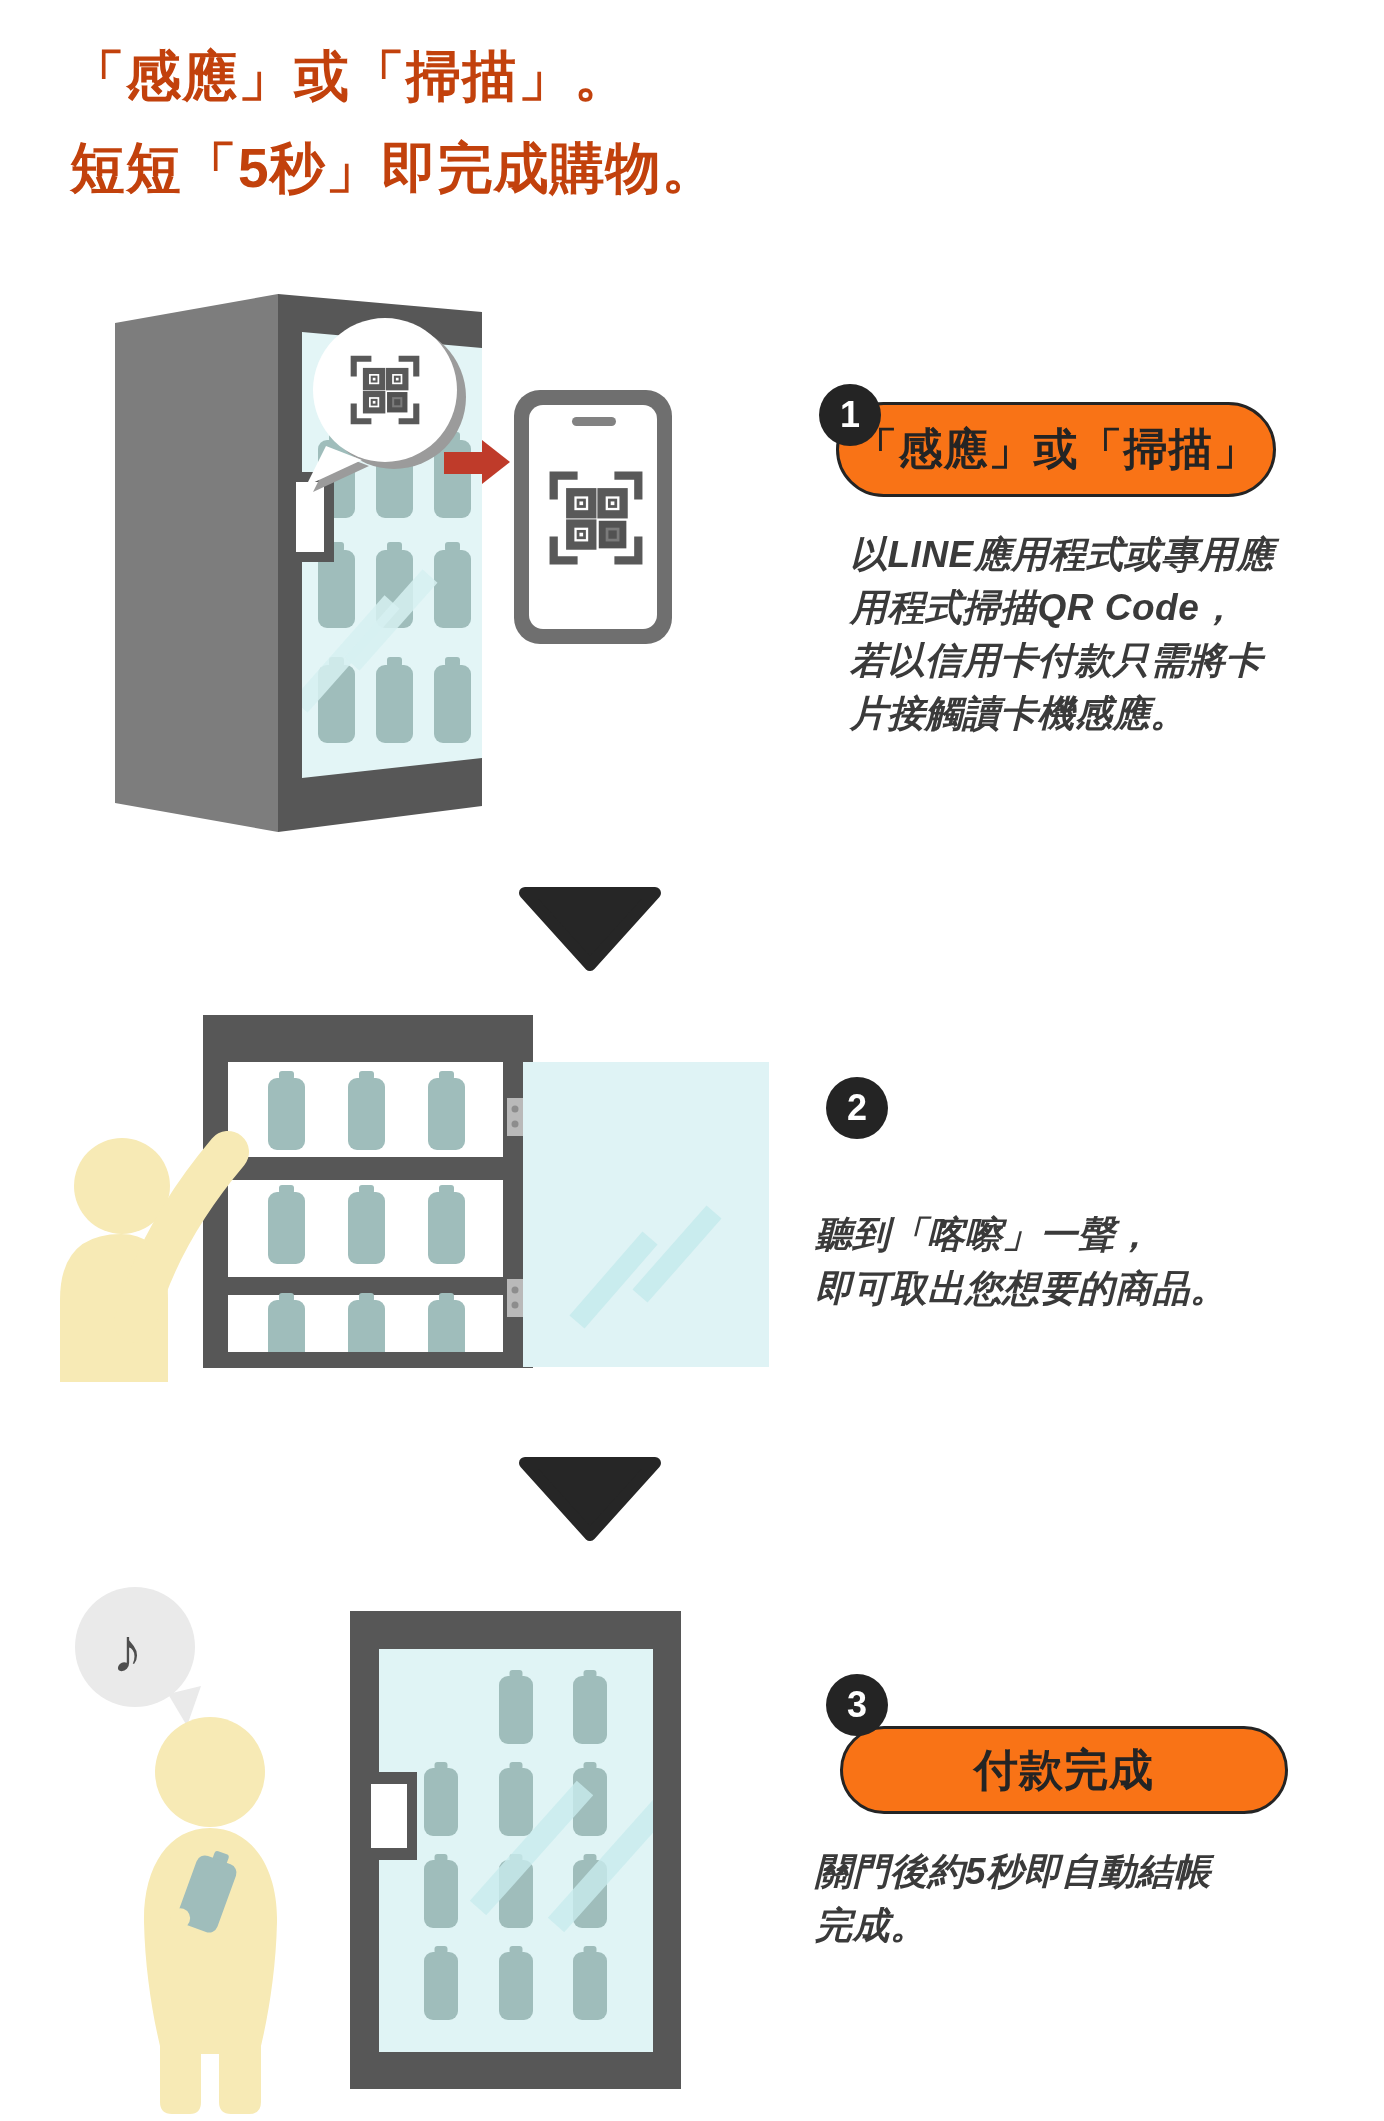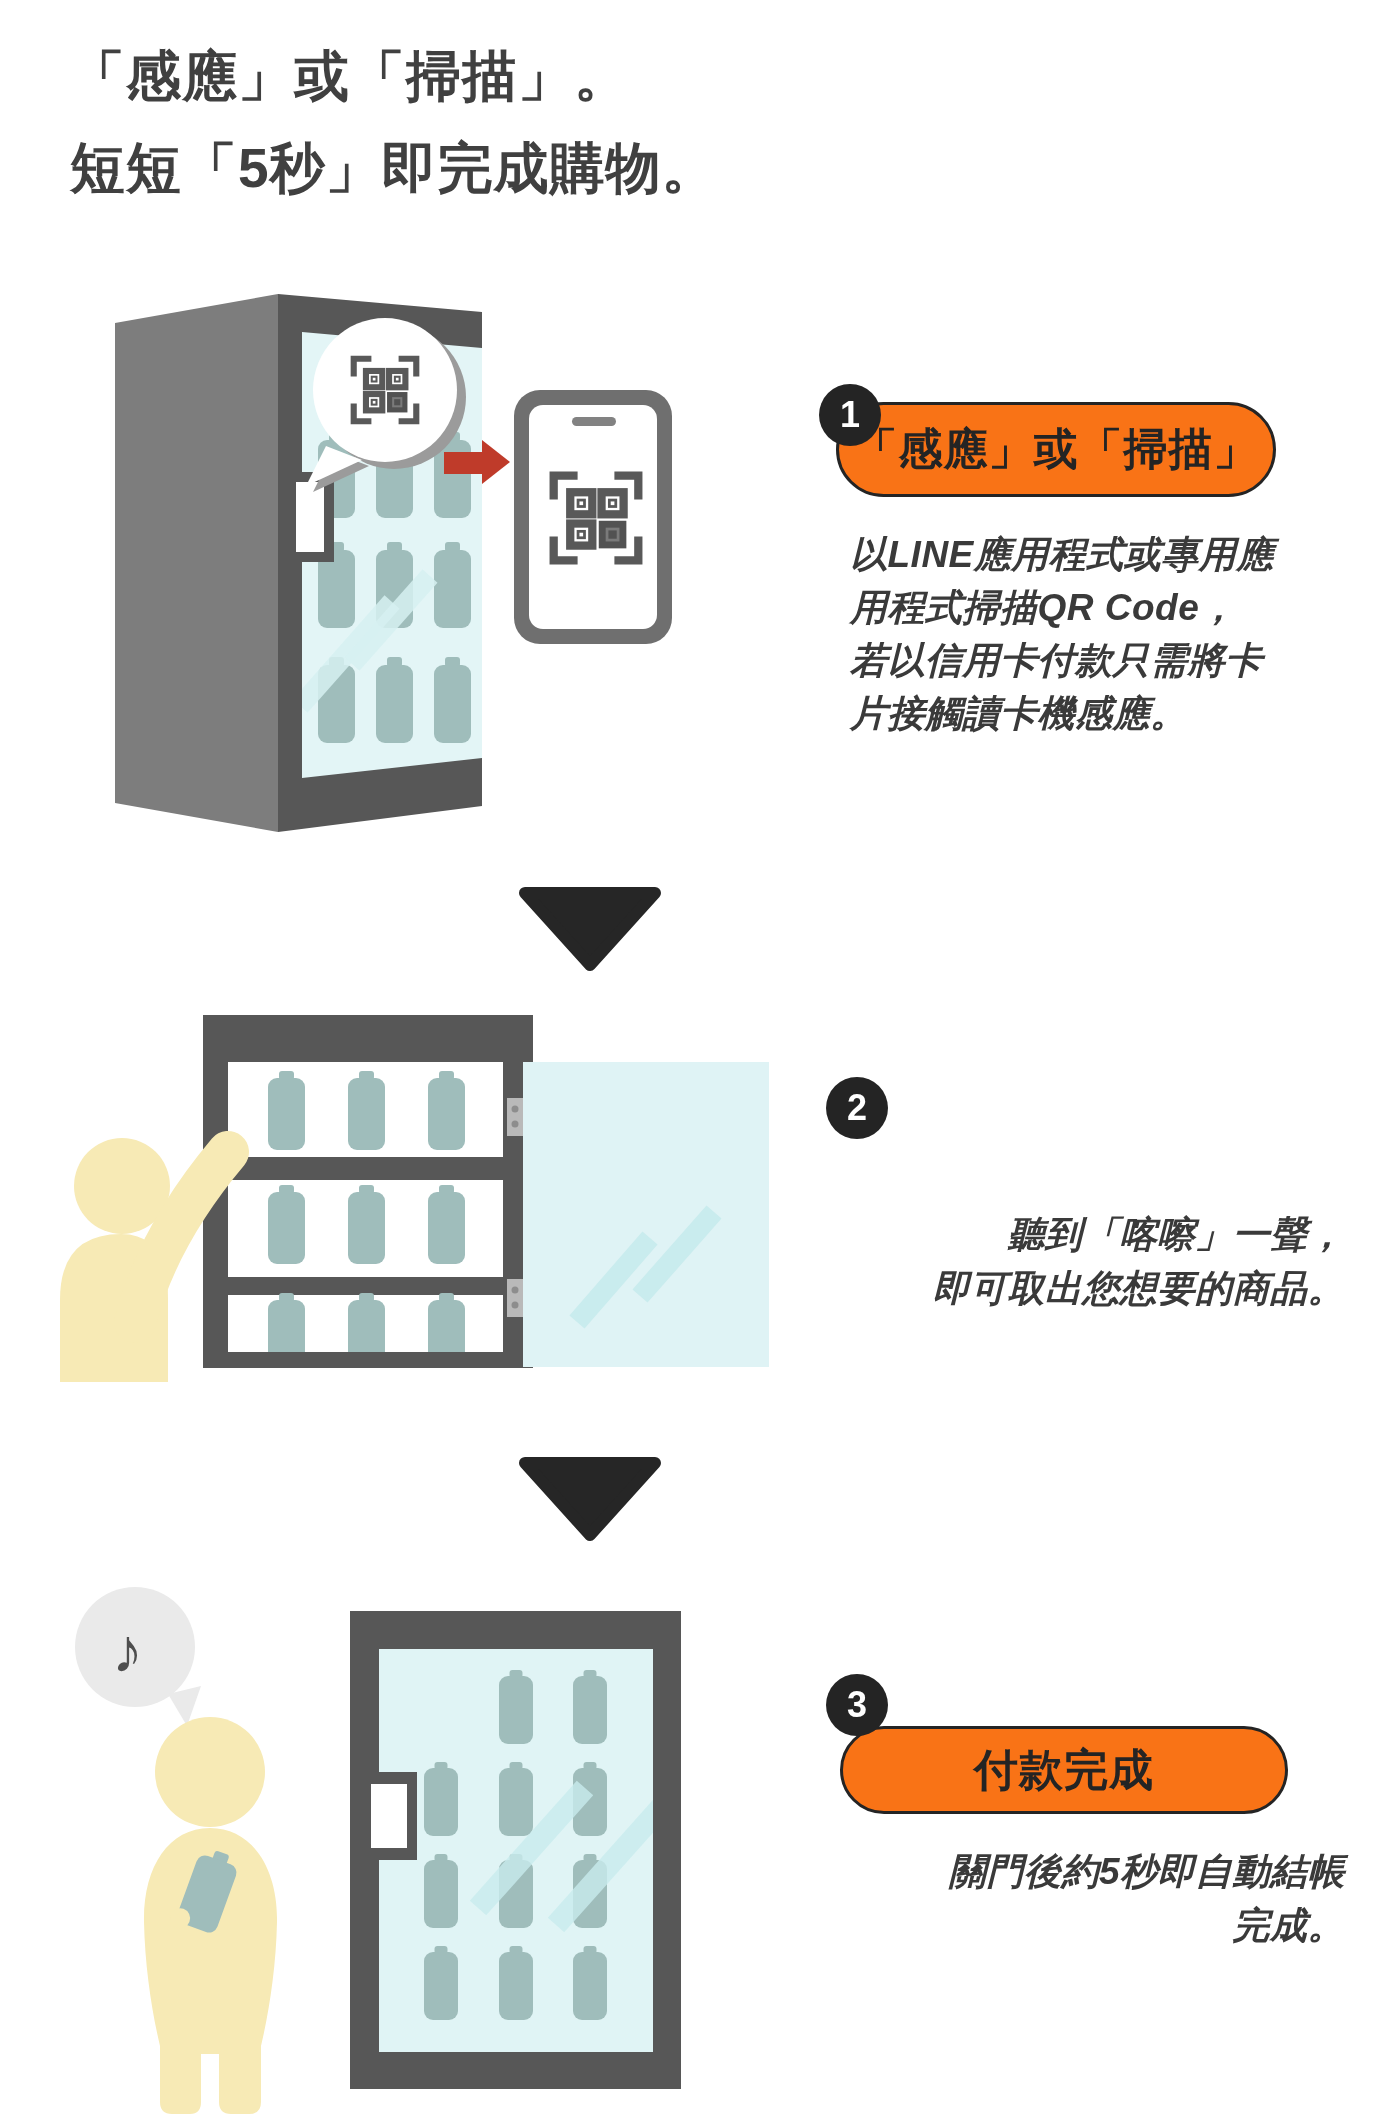--- a/index.html
+++ b/index.html
@@ -1,27 +1,27 @@
 <!DOCTYPE html>
 <html><head>
 <meta charset="utf-8">
 <style>
   html,body{margin:0;padding:0;background:#fff;}
   .page{position:relative;width:1384px;height:2121px;background:#ffffff;overflow:hidden;
         font-family:"Liberation Sans","DejaVu Sans",sans-serif;}
   .abs{position:absolute;}
-  .title{left:70px;top:30px;font-size:55px;line-height:92px;font-weight:900;color:#404040;
+  .title{left:70px;top:30px;font-size:55px;line-height:92px;font-weight:900;color:#c2410c;
          letter-spacing:1px;white-space:nowrap;}
   .badge{width:62px;height:62px;border-radius:50%;background:#242424;color:#ffffff;
          display:flex;align-items:center;justify-content:center;font-size:36px;font-weight:800;z-index:3;}
   .pill{border:3px solid #242424;border-radius:50px;background:#f97316;box-sizing:border-box;
         display:flex;align-items:center;justify-content:center;z-index:2;}
   .pill span{font-size:44px;font-weight:800;color:#242424;letter-spacing:1px;white-space:nowrap;}
   .desc{font-size:37px;line-height:53px;font-weight:600;color:#3a3a3a;letter-spacing:0.5px;font-style:italic;}
-  .desc.center{text-align:right;}
+  .desc.center{text-align:left;}
   svg{display:block;}
 </style>
 </head>
 <body>
 
 <div class="page">
 
   <div class="abs title">
     <div>「感應」或「掃描」。</div>
     <div>短短「5秒」即完成購物。</div>

